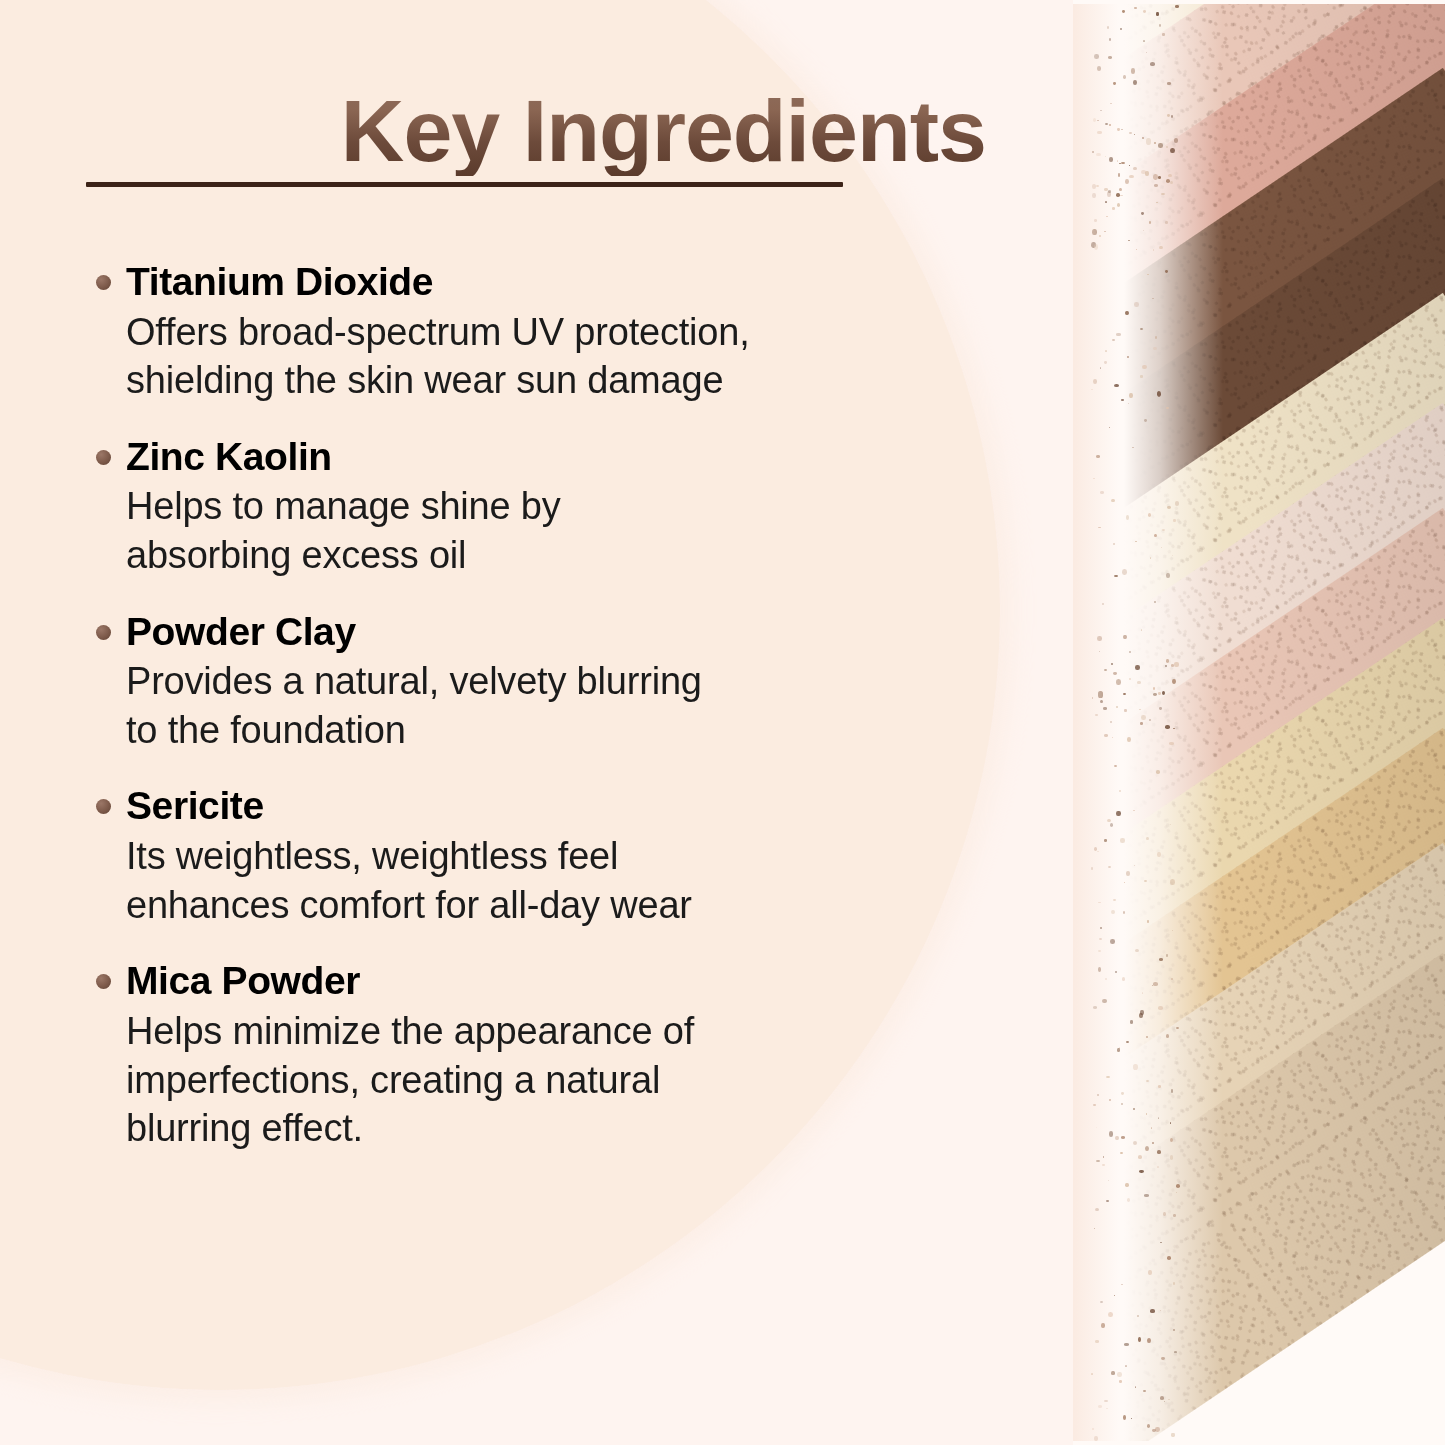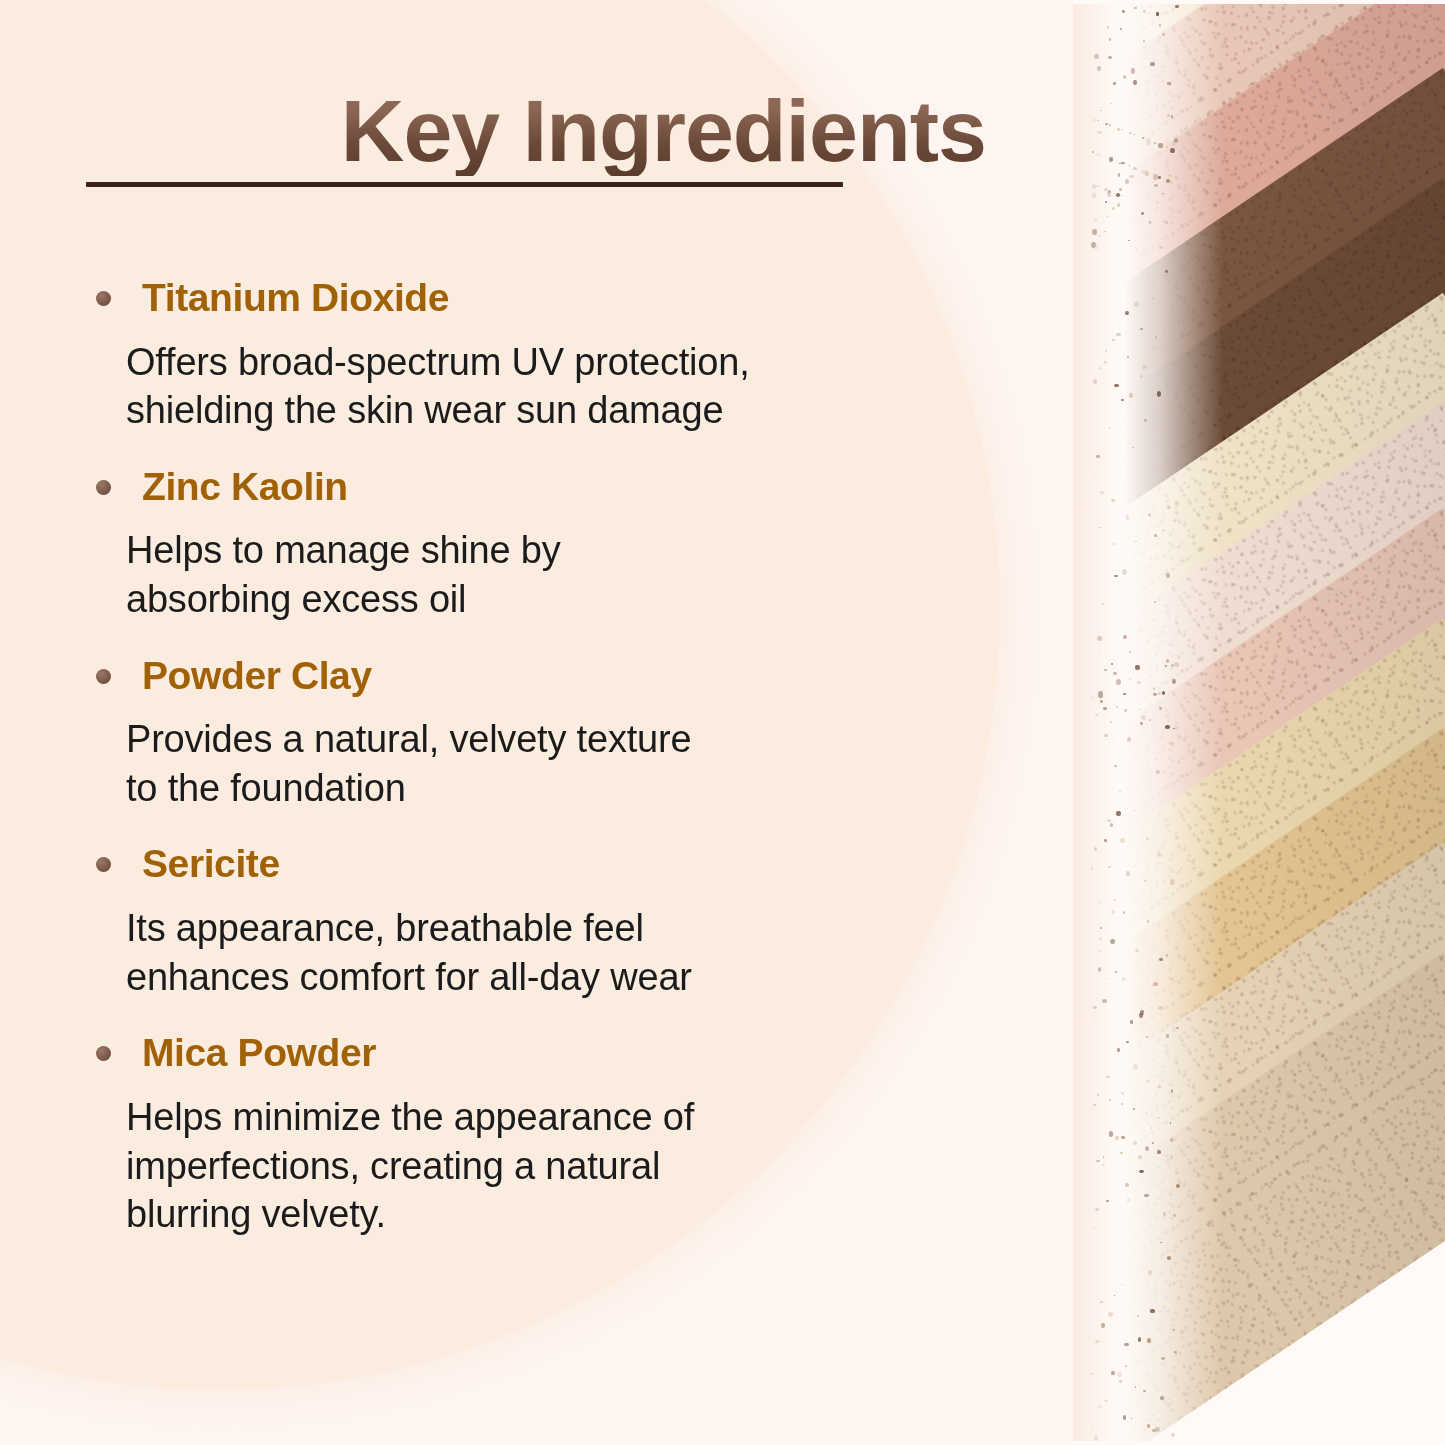--- a/index.html
+++ b/index.html
@@ -94,25 +94,25 @@
     position: absolute;
     left: 10px;
     top: 17px;
     width: 15px;
     height: 15px;
     border-radius: 50%;
     background: radial-gradient(circle at 34% 30%, #9b7767 0%, #7d5a4a 55%, #5f4234 100%);
   }
 
   .item-name {
-    margin: 16px;
+    margin: 0;
     font-size: 39px;
     line-height: 1.22;
     font-weight: 700;
-    color: #a16207;
+    color: #000000;
     letter-spacing: -0.4px;
   }
   .item-desc {
     margin: 2px 0 0 0;
     font-size: 38px;
     line-height: 1.28;
     font-weight: 300;
     color: #1b1b1b;
     letter-spacing: -0.2px;
     white-space: pre-line;
@@ -217,37 +217,37 @@
     <div class="item">
       <span class="bullet"></span>
       <p class="item-name">Zinc Kaolin</p>
       <p class="item-desc">Helps to manage shine by
 absorbing excess oil</p>
     </div>
 
     <div class="item">
       <span class="bullet"></span>
       <p class="item-name">Powder Clay</p>
-      <p class="item-desc">Provides a natural, velvety texture
+      <p class="item-desc">Provides a natural, velvety blurring
 to the foundation</p>
     </div>
 
     <div class="item">
       <span class="bullet"></span>
       <p class="item-name">Sericite</p>
-      <p class="item-desc">Its appearance, breathable feel
+      <p class="item-desc">Its weightless, weightless feel
 enhances comfort for all-day wear</p>
     </div>
 
     <div class="item">
       <span class="bullet"></span>
       <p class="item-name">Mica Powder</p>
       <p class="item-desc">Helps minimize the appearance of
 imperfections, creating a natural
-blurring velvety.</p>
+blurring effect.</p>
     </div>
 
   </div>
 
   <div class="powder">
     <div class="powder-inner" id="powder-bands">
         <div class="band" style="top: -40px; background: linear-gradient(118deg, rgb(200, 169, 154) 0%, rgb(200, 169, 154) 55%, rgba(0, 0, 0, 0.1) 100%) rgb(200, 169, 154);">
           <div class="grain"></div>
         </div>
         <div class="band" style="top: 70px; background: linear-gradient(118deg, rgb(231, 207, 194) 0%, rgb(231, 207, 194) 55%, rgba(0, 0, 0, 0.1) 100%) rgb(231, 207, 194);">

